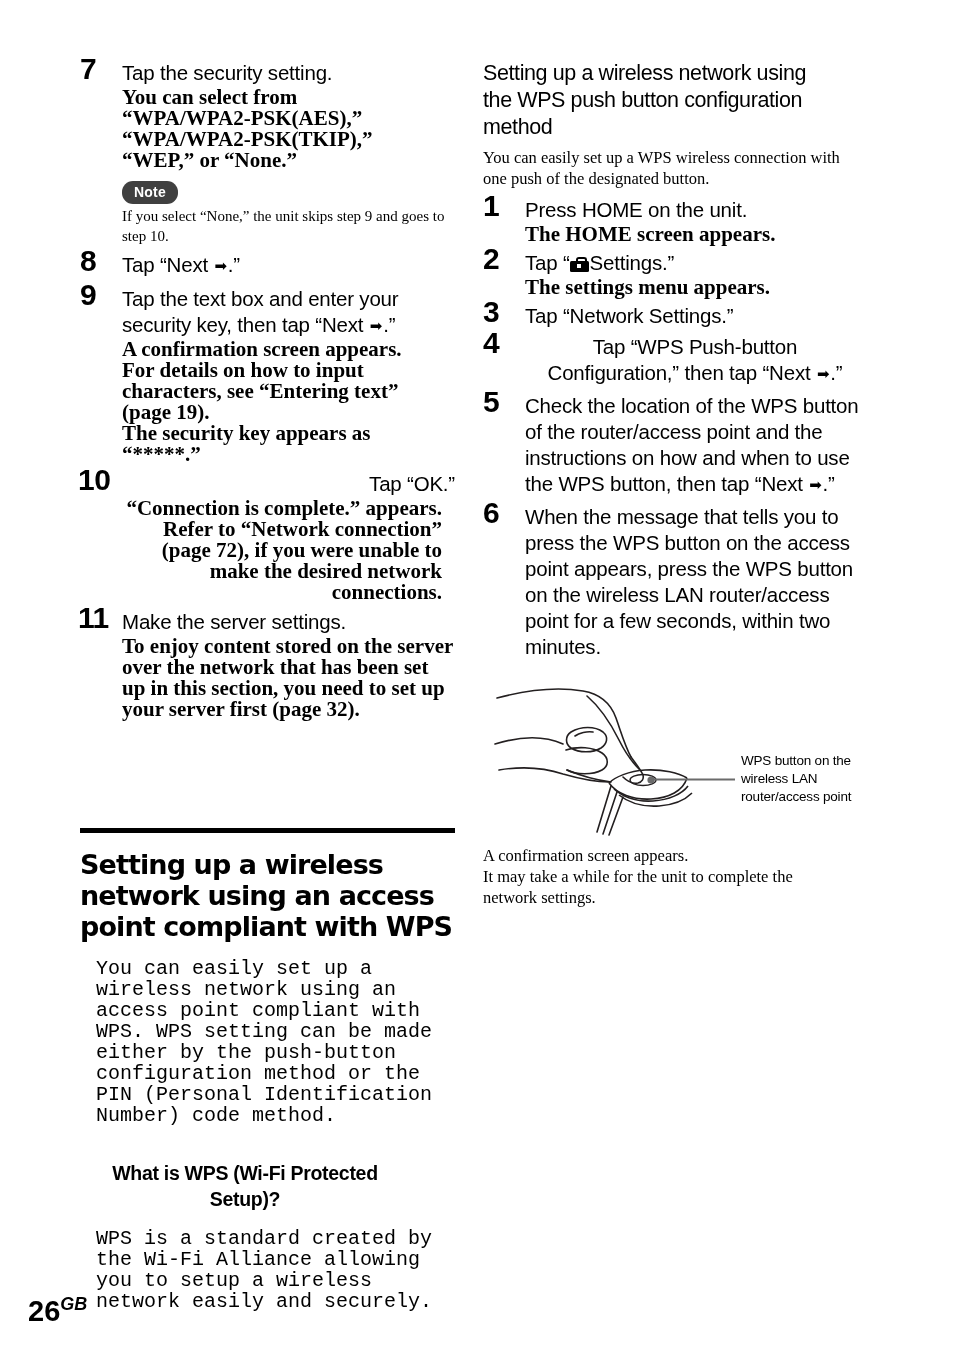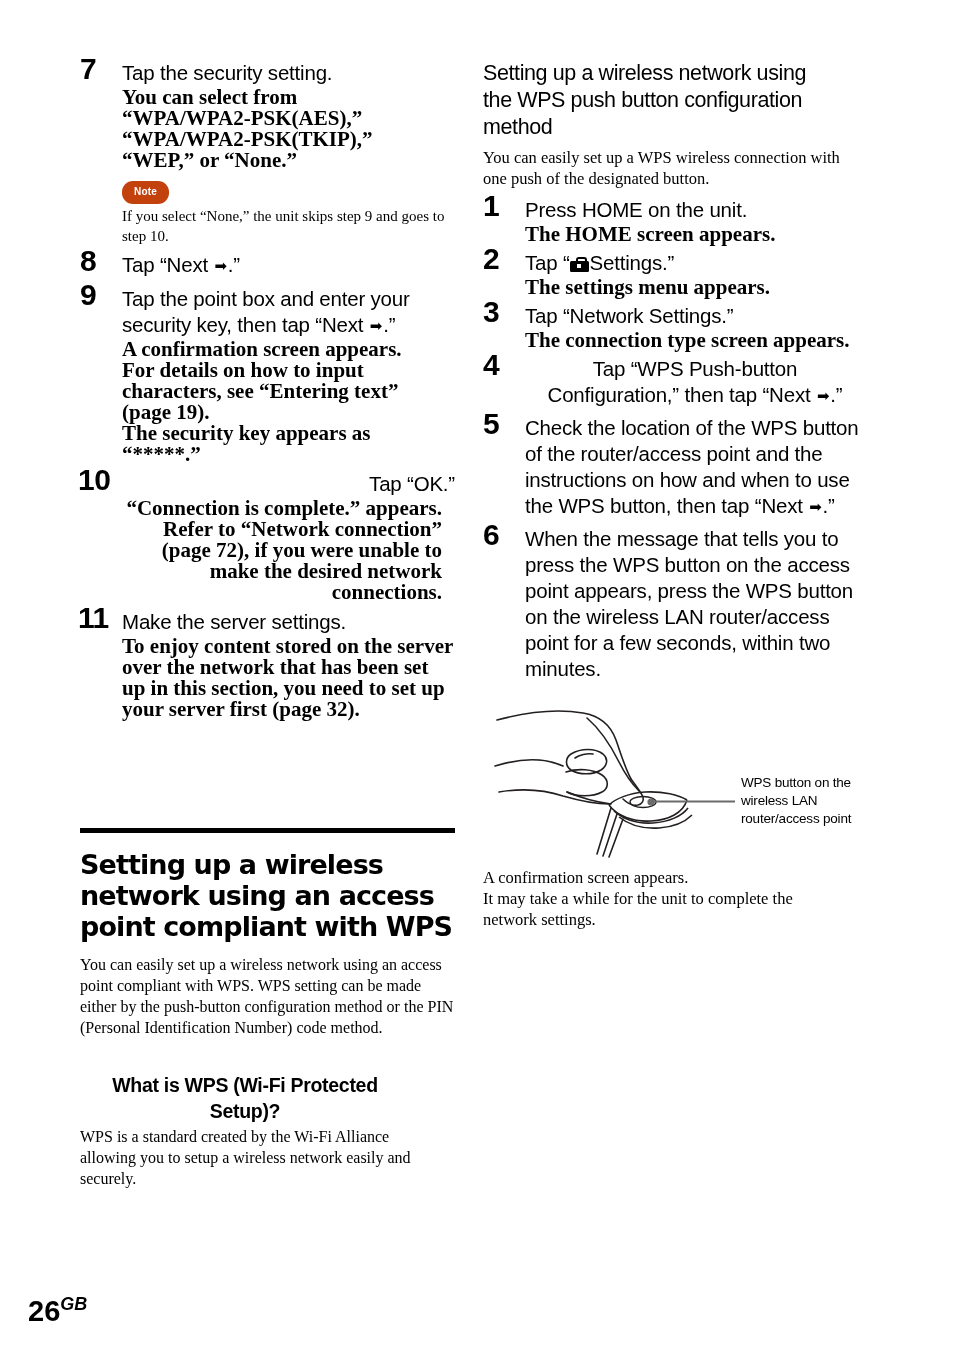--- a/index.html
+++ b/index.html
@@ -100,25 +100,25 @@
     position: absolute;
     left: 7.5px; top: 7px;
     width: 4px; height: 4px;
     background: #fff;
   }
 
   
   .note-block { margin: 10px 0 6px 0; }
   .note-badge {
     display: inline-block;
-    background: #c2410c;
+    background: #404040;
     color: #ffffff;
     font-family: "Liberation Sans", "DejaVu Sans", sans-serif;
     font-weight: bold;
-    font-size: 10px;
+    font-size: 14px;
     line-height: 14px;
     padding: 4px 12px 5px 12px;
     border-radius: 11px;
     letter-spacing: 0.2px;
   }
   .note-text {
     font-size: 15px;
     line-height: 19.5px;
     margin-top: 3px;
   }
@@ -130,23 +130,24 @@
   }
   .section-heading {
     font-family: "DejaVu Sans", "Liberation Sans", sans-serif;
     font-weight: bold;
     font-size: 27px;
     line-height: 31px;
     letter-spacing: -0.9px;
     margin: 16px 0 12px 0;
   }
   .section-para {
-    font-size: 16px;
+    font-size: 20px;
     line-height: 21px;
-    margin: 0;
+    margin: 16px;
+    font-family: Liberation Mono, monospace;
   }
 
   
   .sub-heading {
     font-family: "Liberation Sans", "DejaVu Sans", sans-serif;
     font-weight: bold;
     font-size: 19.5px;
     line-height: 26px;
     letter-spacing: -0.3px;
     margin: 0 0 2px 0;
@@ -229,21 +230,21 @@
       </div>
     </div>
 
     <div class="step" style="margin-bottom:8px;">
       <div class="step-num">8</div>
       <div class="step-title"><span>Tap “Next </span><span class="arrow">➡</span><span>.”</span></div>
     </div>
 
     <div class="step" style="margin-bottom:6px;">
       <div class="step-num">9</div>
-      <div class="step-title" style="width:310px;"><span>Tap the point box and enter your security key, then tap “Next </span><span class="arrow">➡</span><span>.”</span></div>
+      <div class="step-title" style="width:310px;"><span>Tap the text box and enter your security key, then tap “Next </span><span class="arrow">➡</span><span>.”</span></div>
       <div class="step-body" style="white-space:pre-line; width:325px;">A confirmation screen appears.
 For details on how to input characters, see “Entering text” (page 19).
 The security key appears as “*****.”</div>
     </div>
 
     <div class="step" style="margin-bottom:6px;text-align:right;">
       <div class="step-num wide">10</div>
       <div class="step-title">Tap “OK.”</div>
       <div class="step-body" style="white-space:pre-line; width:320px;">“Connection is complete.” appears.
 Refer to “Network connection” (page 72), if you were unable to make the desired network connections.</div>
@@ -280,21 +281,20 @@
 
     <div class="step" style="margin-bottom:5px;">
       <div class="step-num">2</div>
       <div class="step-title"><span>Tap “</span><span class="toolbox-icon"><span class="tb-handle"></span><span class="tb-body"></span><span class="tb-latch"></span></span><span>Settings.”</span></div>
       <div class="step-body">The settings menu appears.</div>
     </div>
 
     <div class="step" style="margin-bottom:5px;">
       <div class="step-num">3</div>
       <div class="step-title">Tap “Network Settings.”</div>
-      <div class="step-body">The connection type screen appears.</div>
     </div>
 
     <div class="step" style="margin-bottom:7px;">
       <div class="step-num">4</div>
       <div class="step-title" style="width:340px;text-align:center;"><span>Tap “WPS Push-button Configuration,” then tap “Next </span><span class="arrow">➡</span><span>.”</span></div>
     </div>
 
     <div class="step" style="margin-bottom:7px;">
       <div class="step-num">5</div>
       <div class="step-title" style="width:335px;"><span>Check the location of the WPS button of the router/access point and the instructions on how and when to use the WPS button, then tap “Next </span><span class="arrow">➡</span><span>.”</span></div>

